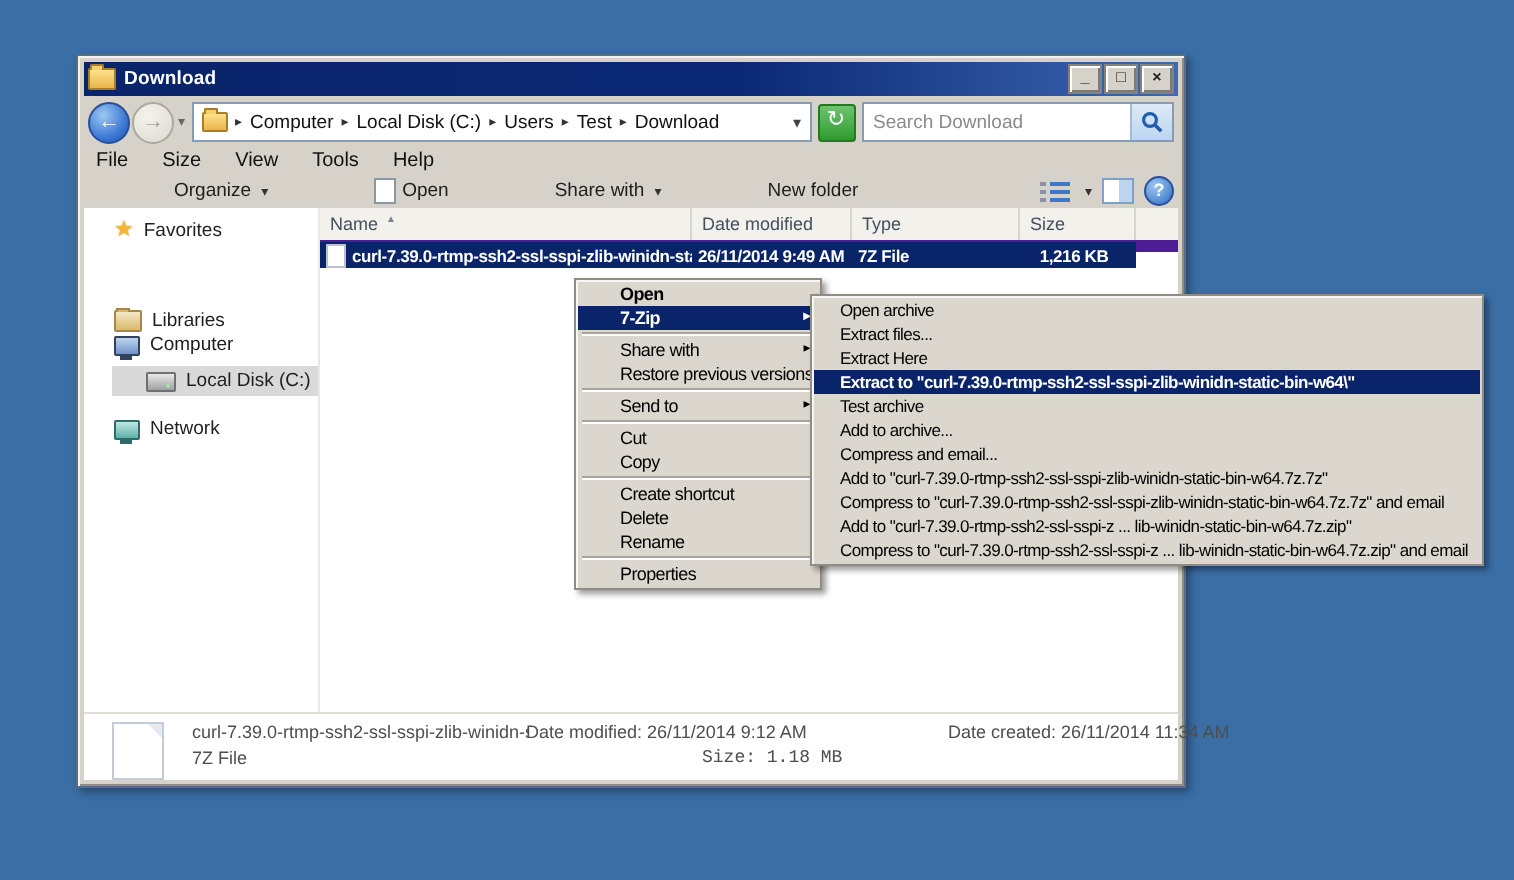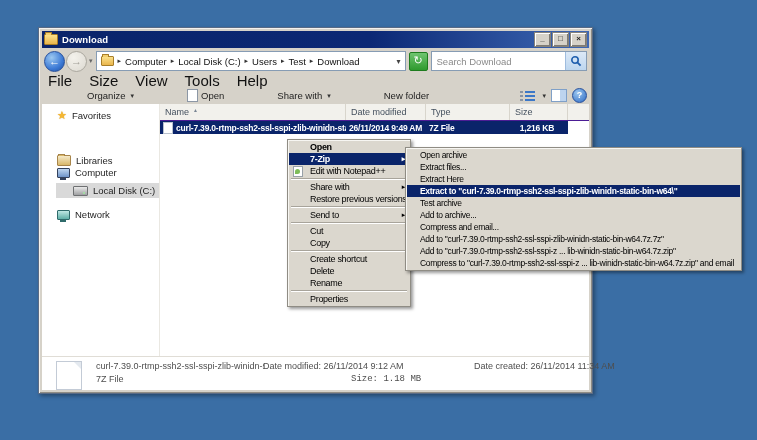--- a/index.html
+++ b/index.html
@@ -32,21 +32,21 @@
   .crumb{font-size:9.5px;color:#111;white-space:nowrap;}
   .addr-drop{margin-left:auto;font-size:8px;color:#444;}
   .refresh-btn{width:17px;height:17px;margin:0 3px;background:linear-gradient(#6FC46F,#2E9A2E);
                border:1px solid #1E7C1E;border-radius:2px;color:#fff;font-size:11px;line-height:15px;text-align:center;flex:none;}
   .search-field{flex:1;height:18px;background:#fff;border:1px solid #869CB4;display:flex;align-items:center;overflow:hidden;}
   .search-text{flex:1;font-size:9.5px;color:#8A8A8A;padding-left:5px;white-space:nowrap;}
   .search-btn{width:20px;height:18px;background:linear-gradient(#DCE9F7,#BDD6EF);border-left:1px solid #9FBCDE;
               display:flex;align-items:center;justify-content:center;flex:none;}
   
   .menubar{position:absolute;left:5px;top:45px;right:5px;height:14px;display:flex;align-items:center;gap:17px;padding-left:4px;}
-  .menu-word{font-size:15px;color:#111;}
+  .menu-word{font-size:10px;color:#111;}
   .toolbar{position:absolute;left:5px;top:59px;right:5px;height:17px;display:flex;align-items:center;padding-left:4px;}
   .tool-item{font-size:9.5px;color:#1E1E1E;display:flex;align-items:center;gap:3px;margin-right:14px;white-space:nowrap;margin-left:39px;}
   .tool-chev{font-size:7px;color:#333;margin-left:2px;}
   .page-ic{width:9px;height:11px;background:#fff;border:1px solid #8C97A5;flex:none;}
   .tool-right{margin-left:auto;display:flex;align-items:center;gap:5px;}
   .preview-ic{width:14px;height:11px;border:1px solid #7FA0C8;background:linear-gradient(to right,#fff 55%,#BDD4EE 55%);}
   .help-ic{width:13px;height:13px;border-radius:50%;background:radial-gradient(circle at 35% 30%,#9CC8F0,#2E6BC4);
            border:1px solid #27509B;color:#fff;font-size:9px;font-weight:bold;line-height:13px;text-align:center;}
   
   .content{position:absolute;left:3px;right:3px;top:76px;bottom:3px;background:#fff;}
@@ -58,21 +58,21 @@
   .lib-ic{width:12px;height:9px;background:linear-gradient(#F5E9C8,#D9B86A);border:1px solid #A8854A;border-radius:1px;position:relative;flex:none;}
   .lib-ic::before{content:"";position:absolute;top:-2px;left:0;width:5px;height:1px;background:#D9B86A;border:1px solid #A8854A;border-bottom:none;}
   .comp-ic{width:11px;height:8px;border:1px solid #33415C;background:linear-gradient(#BFD6F0,#6E93C8);border-radius:1px;position:relative;flex:none;}
   .comp-ic::after{content:"";position:absolute;left:2px;bottom:-3px;width:6px;height:2px;background:#33415C;}
   .drive-ic{width:13px;height:8px;background:linear-gradient(#E9E9E9,#9FA0A2);border:1px solid #6E7072;border-radius:1px;position:relative;flex:none;}
   .drive-ic::after{content:"";position:absolute;right:2px;bottom:1px;width:2px;height:2px;background:#9FE89F;border-radius:50%;}
   .net-ic{width:11px;height:8px;border:1px solid #2F6B6B;background:linear-gradient(#BFE8E4,#5FB0A8);border-radius:1px;position:relative;flex:none;}
   .net-ic::after{content:"";position:absolute;left:2px;bottom:-3px;width:6px;height:2px;background:#2F6B6B;}
   
   .list{position:absolute;left:118px;right:0;top:0;bottom:0;}
-  .header-row{position:absolute;left:0;right:0;top:0;height:16px;background:#F2F1EC;border-bottom:1px solid #4c1d95;display:flex;}
+  .header-row{position:absolute;left:0;right:0;top:0;height:16px;background:#F2F1EC;border-bottom:6px solid #4c1d95;display:flex;}
   .hcell{border-right:1px solid #D8D5CC;font-size:9px;color:#44505E;display:flex;align-items:center;padding-left:5px;
          box-sizing:border-box;white-space:nowrap;overflow:hidden;}
   .sort-ic{font-size:5px;color:#7A8694;margin-left:4px;margin-bottom:5px;}
   .file-row{position:absolute;left:0;top:17px;width:408px;height:13px;background:#0A246A;color:#fff;
             display:flex;align-items:center;font-size:8.5px;letter-spacing:-.2px;}
   .cell-name{width:186px;display:flex;align-items:center;gap:3px;padding-left:3px;box-sizing:border-box;overflow:hidden;
              font-weight:bold;white-space:nowrap;}
   .row-page{width:8px;height:10px;background:#fff;border:1px solid #B9C2CE;flex:none;}
   .cell-date{width:80px;padding-left:3px;box-sizing:border-box;font-weight:bold;white-space:nowrap;overflow:hidden;}
   .cell-type{width:84px;padding-left:3px;box-sizing:border-box;font-weight:bold;white-space:nowrap;overflow:hidden;}
@@ -243,24 +243,20 @@
       </div>
     </div>
   </div>
 
   <div class="menu ctx">
     <div class="mi bold">Open</div>
     <div class="mi hl">
       <span>7-Zip</span>
       <span class="sub-arrow">▸</span>
     </div>
-    <div class="mi">
-      <span class="npp-ic"></span>
-      <span>Edit with Notepad++</span>
-    </div>
     <div class="menu-sep"></div>
     <div class="mi">
       <span>Share with</span>
       <span class="sub-arrow">▸</span>
     </div>
     <div class="mi">Restore previous versions</div>
     <div class="menu-sep"></div>
     <div class="mi">
       <span>Send to</span>
       <span class="sub-arrow">▸</span>
@@ -278,16 +274,17 @@
 
   <div class="menu sub">
     <div class="mi">Open archive</div>
     <div class="mi">Extract files...</div>
     <div class="mi">Extract Here</div>
     <div class="mi hl">Extract to "curl-7.39.0-rtmp-ssh2-ssl-sspi-zlib-winidn-static-bin-w64\"</div>
     <div class="mi">Test archive</div>
     <div class="mi">Add to archive...</div>
     <div class="mi">Compress and email...</div>
     <div class="mi">Add to "curl-7.39.0-rtmp-ssh2-ssl-sspi-zlib-winidn-static-bin-w64.7z.7z"</div>
+    <div class="mi">Compress to "curl-7.39.0-rtmp-ssh2-ssl-sspi-zlib-winidn-static-bin-w64.7z.7z" and email</div>
     <div class="mi">Add to "curl-7.39.0-rtmp-ssh2-ssl-sspi-z ... lib-winidn-static-bin-w64.7z.zip"</div>
     <div class="mi">Compress to "curl-7.39.0-rtmp-ssh2-ssl-sspi-z ... lib-winidn-static-bin-w64.7z.zip" and email</div>
   </div>
 </div>
 
 </body></html>

